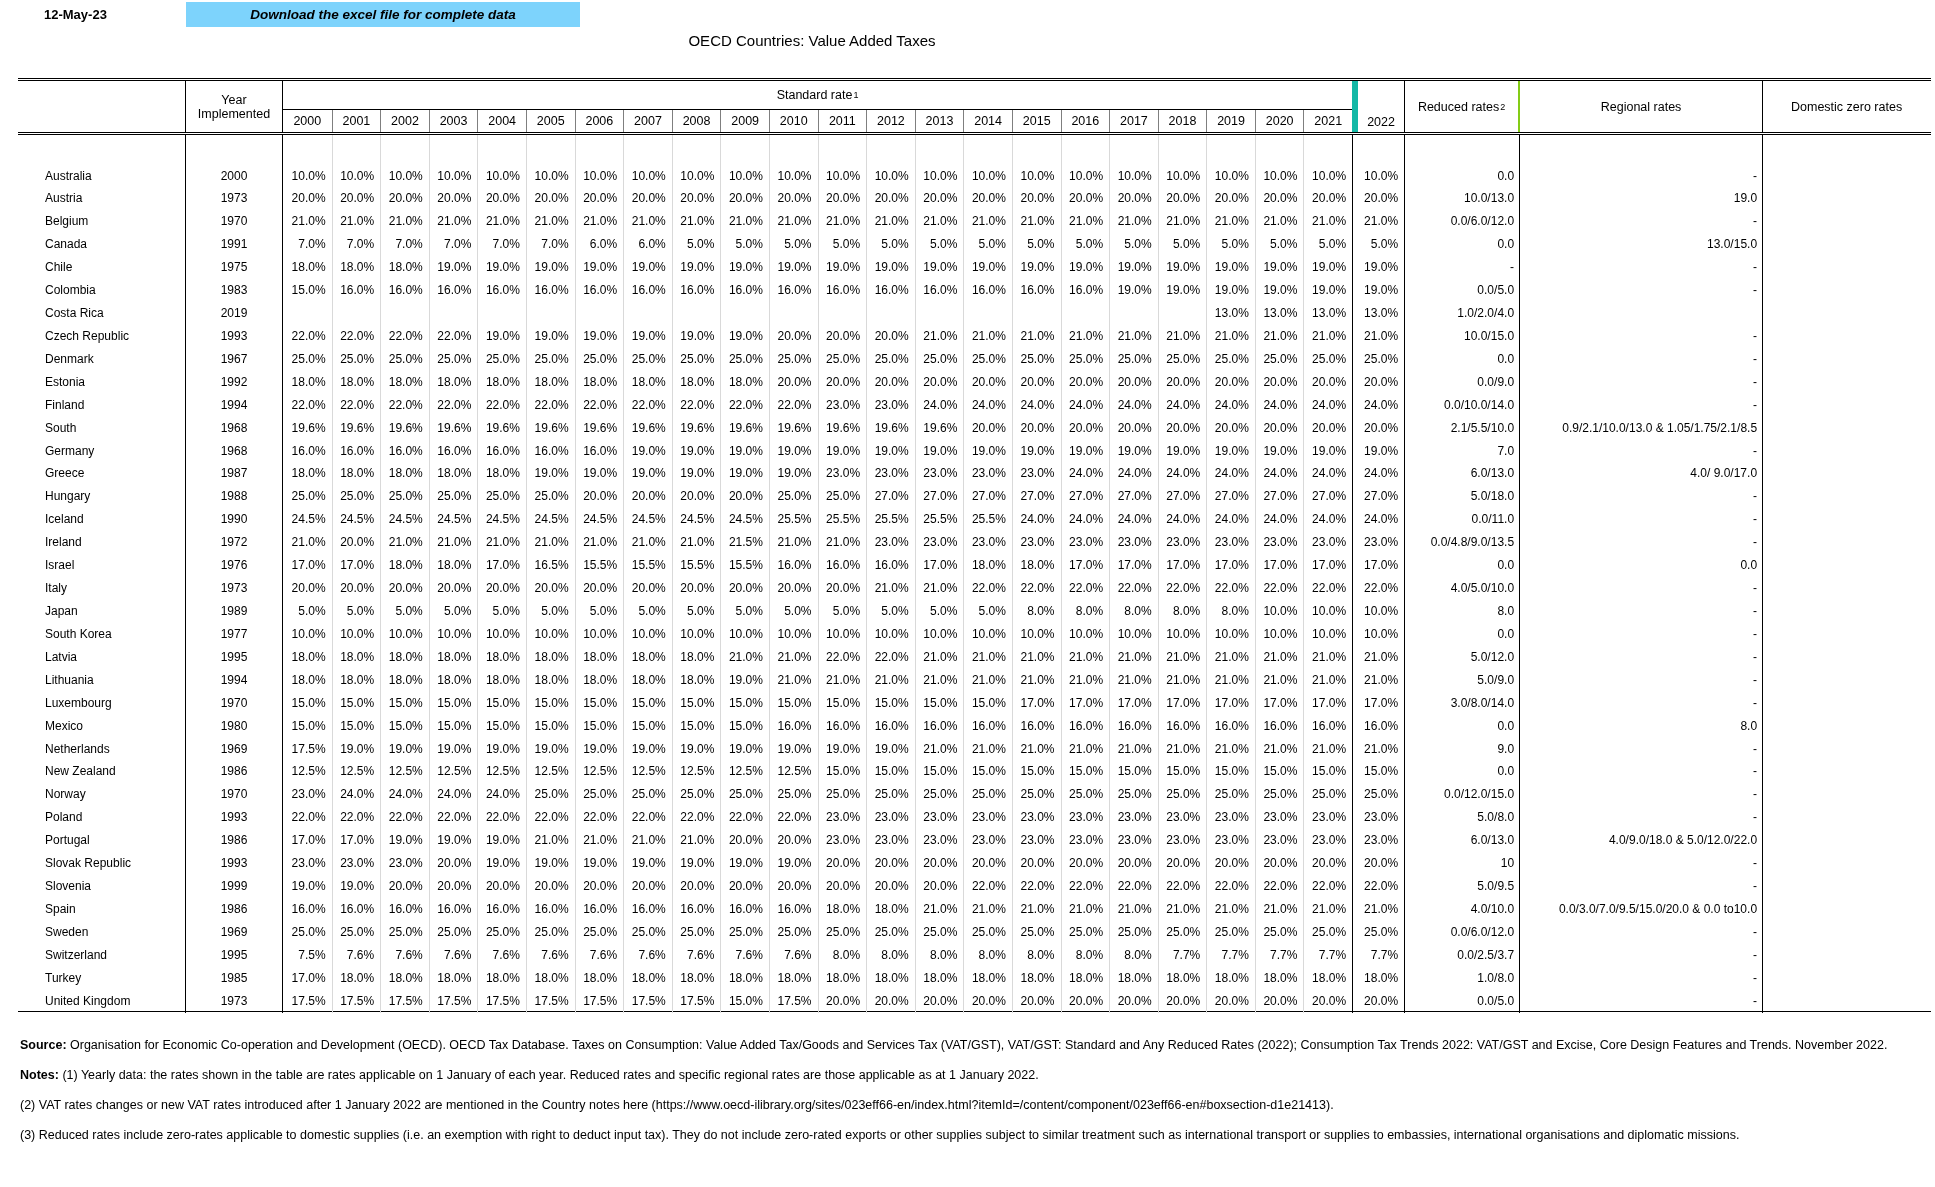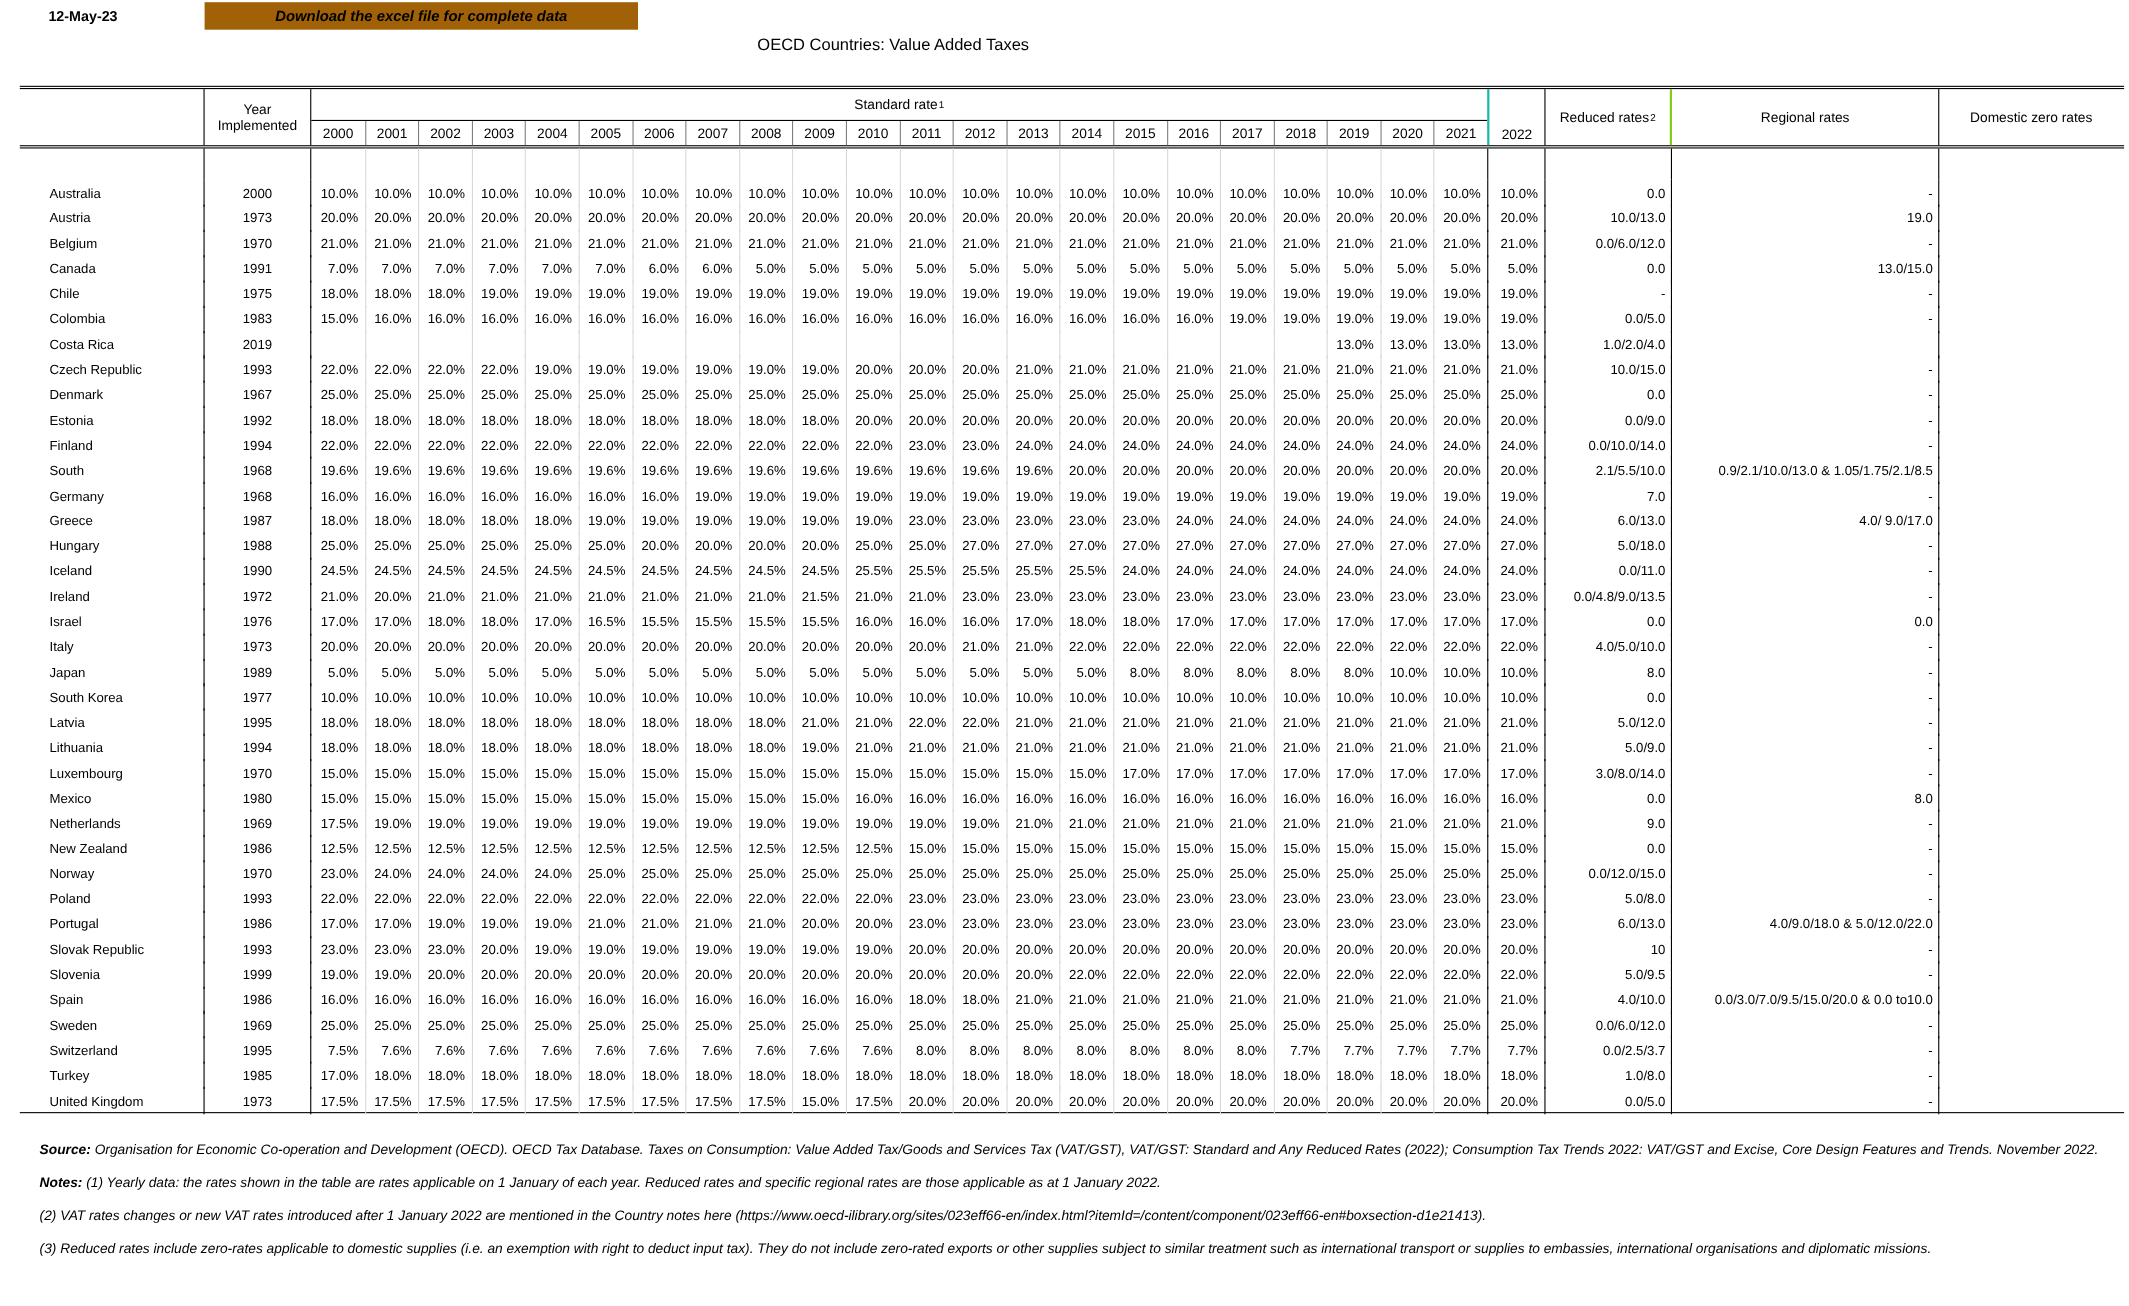--- a/index.html
+++ b/index.html
@@ -20,21 +20,21 @@
          border-top:3px double #000;border-bottom:3px double #000;font-size:12.5px;}
   .h-country{grid-column:1;grid-row:1/3;}
   .h-impl{grid-column:2;grid-row:1/3;border-left:1px solid #000;border-right:1px solid #000;
           display:flex;flex-direction:column;align-items:center;justify-content:center;line-height:14px;}
   .h-standard{grid-column:3/25;grid-row:1;display:flex;align-items:center;justify-content:center;
               border-bottom:1px solid #000;}
   .h-standard sup,.h-reduced sup{font-size:9px;margin-left:1px;}
   .h-years{grid-column:3/25;grid-row:2;display:grid;grid-template-columns:repeat(22,48.6px);}
   .h-year{display:flex;align-items:center;justify-content:center;border-left:1px solid #7f7f7f;}
   .h-year.first{border-left:none;}
-  .h-2022{grid-column:25;grid-row:1/3;border-left:2px solid #14b8a6;border-right:1px solid #000;
+  .h-2022{grid-column:25;grid-row:1/3;border-left:6px solid #14b8a6;border-right:1px solid #000;
           display:flex;align-items:flex-end;justify-content:center;padding-bottom:3px;}
   .h-reduced{grid-column:26;grid-row:1/3;border-right:2px solid #84cc16;
              display:flex;align-items:center;justify-content:center;}
   .h-regional{grid-column:27;grid-row:1/3;border-right:1px solid #000;
               display:flex;align-items:center;justify-content:center;}
   .h-zero{grid-column:28;grid-row:1/3;display:flex;align-items:center;justify-content:center;}
 
   .tbody{border-bottom:1px solid #000;}
   .row{display:grid;
        grid-template-columns:167px 98px repeat(22,48.6px) 53px 115px 243px 167px;
@@ -44,28 +44,28 @@
   .c-country{padding-left:27px;}
   .c-impl{justify-content:center;border-left:1px solid #000;border-right:1px solid #000;}
   .c-rate{justify-content:flex-end;padding-right:6px;border-left:1px solid #d9d9d9;}
   .c-rate.first{border-left:none;}
   .c-2022{justify-content:flex-end;padding-right:6px;border-left:1px solid #000;border-right:1px solid #000;}
   .c-reduced{justify-content:flex-end;padding-right:5px;border-right:1px solid #000;}
   .c-regional{justify-content:flex-end;padding-right:5px;border-right:1px solid #000;}
   .c-zero{justify-content:flex-end;padding-right:27px;margin-top:25px;}
 
   .footer{position:absolute;left:20px;top:1034px;width:1905px;font-size:12.5px;line-height:22px;}
-  .footer p{margin:0 0 8px 16px;font-style:italic;}
+  .footer p{margin:0 0 8px 0;}
 </style>
 </head>
 <body>
 
 <div class="date">12-May-23</div>
 
-<div class="dl-btn" style="background: #a16207;">
+<div class="dl-btn" style="background: #7dd3fc;">
   <span>Download the excel file for complete data</span>
 </div>
 
 <div class="title">OECD Countries: Value Added Taxes</div>
 
 <div class="vat-table">
   <div class="thead">
     <div class="h-country"></div>
     <div class="h-impl">
       <span>Year</span>

